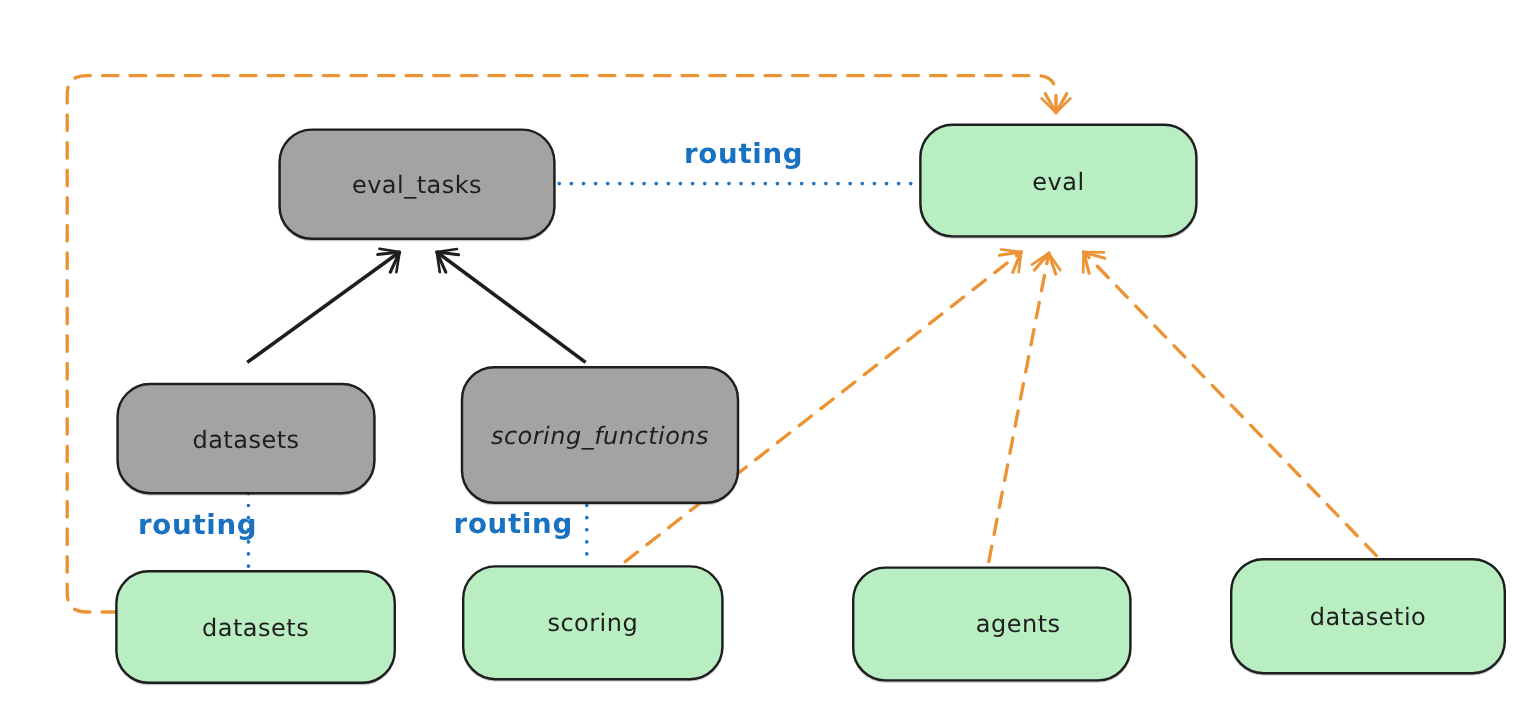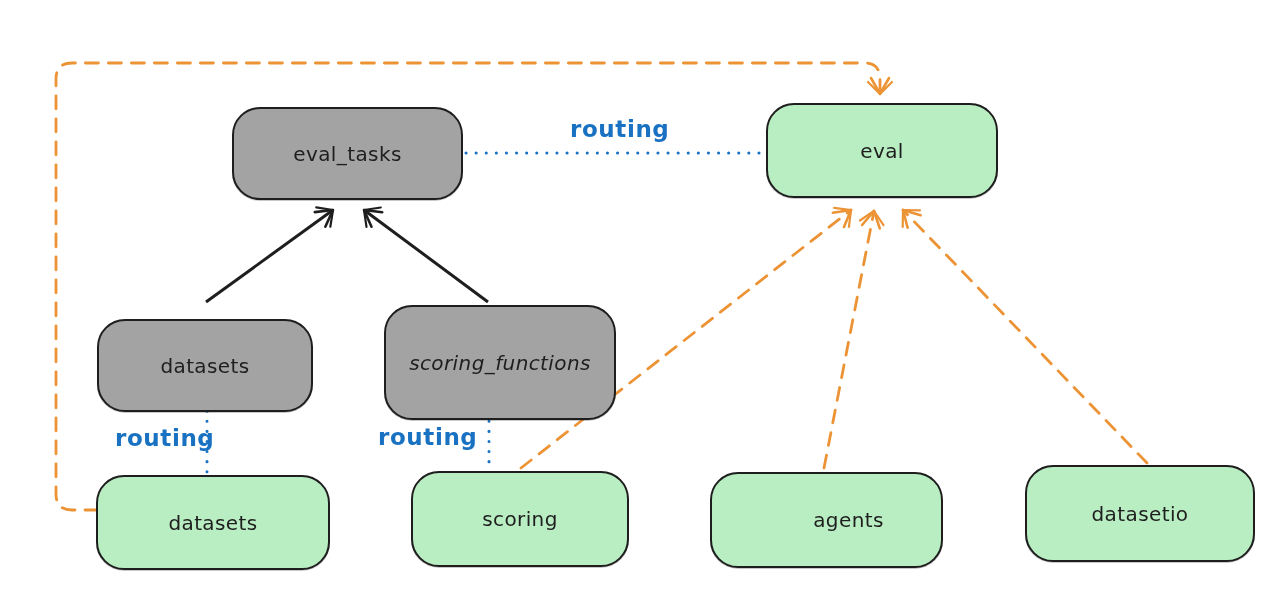--- a/index.html
+++ b/index.html
@@ -39,21 +39,21 @@
     letter-spacing: 0.6px;
     text-align: center;
     white-space: nowrap;
   }
   
   #n-eval_tasks        { left: 232px;  top: 107px; width: 231px; height: 93px; }
   #n-eval              { left: 766px;  top: 103px; width: 232px; height: 95px; }
   #n-datasets          { left: 97px;   top: 305px; width: 216px; height: 93px; margin-top: 14px; }
   #n-scoring_functions { left: 384px;  top: 305px; width: 232px; height: 115px; font-style: italic; }
   #n-datasetio         { left: 96px;   top: 475px; width: 234px; height: 95px; }
-  #n-scoring           { left: 385px;  top: 471px; width: 218px; height: 96px; margin-left: 26px; }
+  #n-scoring           { left: 385px;  top: 471px; width: 218px; height: 96px; }
   #n-agents            { left: 710px;  top: 472px; width: 233px; height: 96px; padding-left: 44px; }
   #n-inference         { left: 1025px; top: 465px; width: 230px; height: 97px; }
   
   #lbl-routing-top      { left: 570px; top: 116px; width: 96px; }
   #lbl-routing-datasets { left: 115px; top: 425px; width: 80px; }
   #lbl-routing-scoring  { left: 378px; top: 424px; width: 80px; }
 </style>
 </head>
 <body>
 

